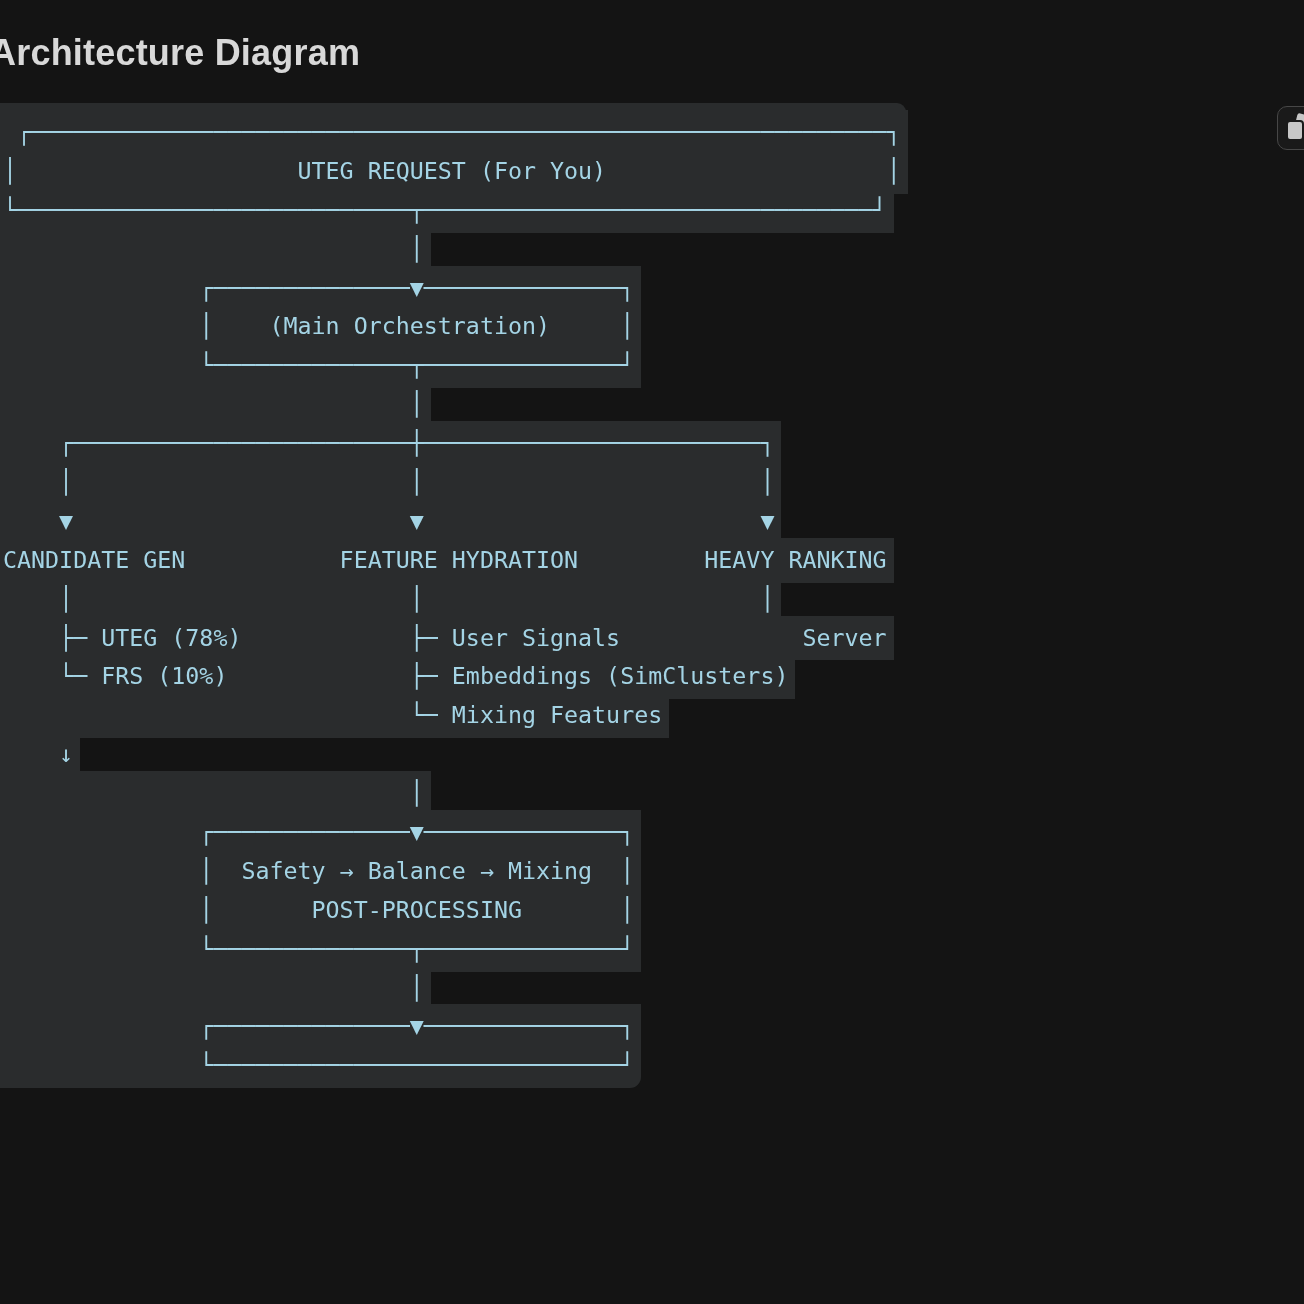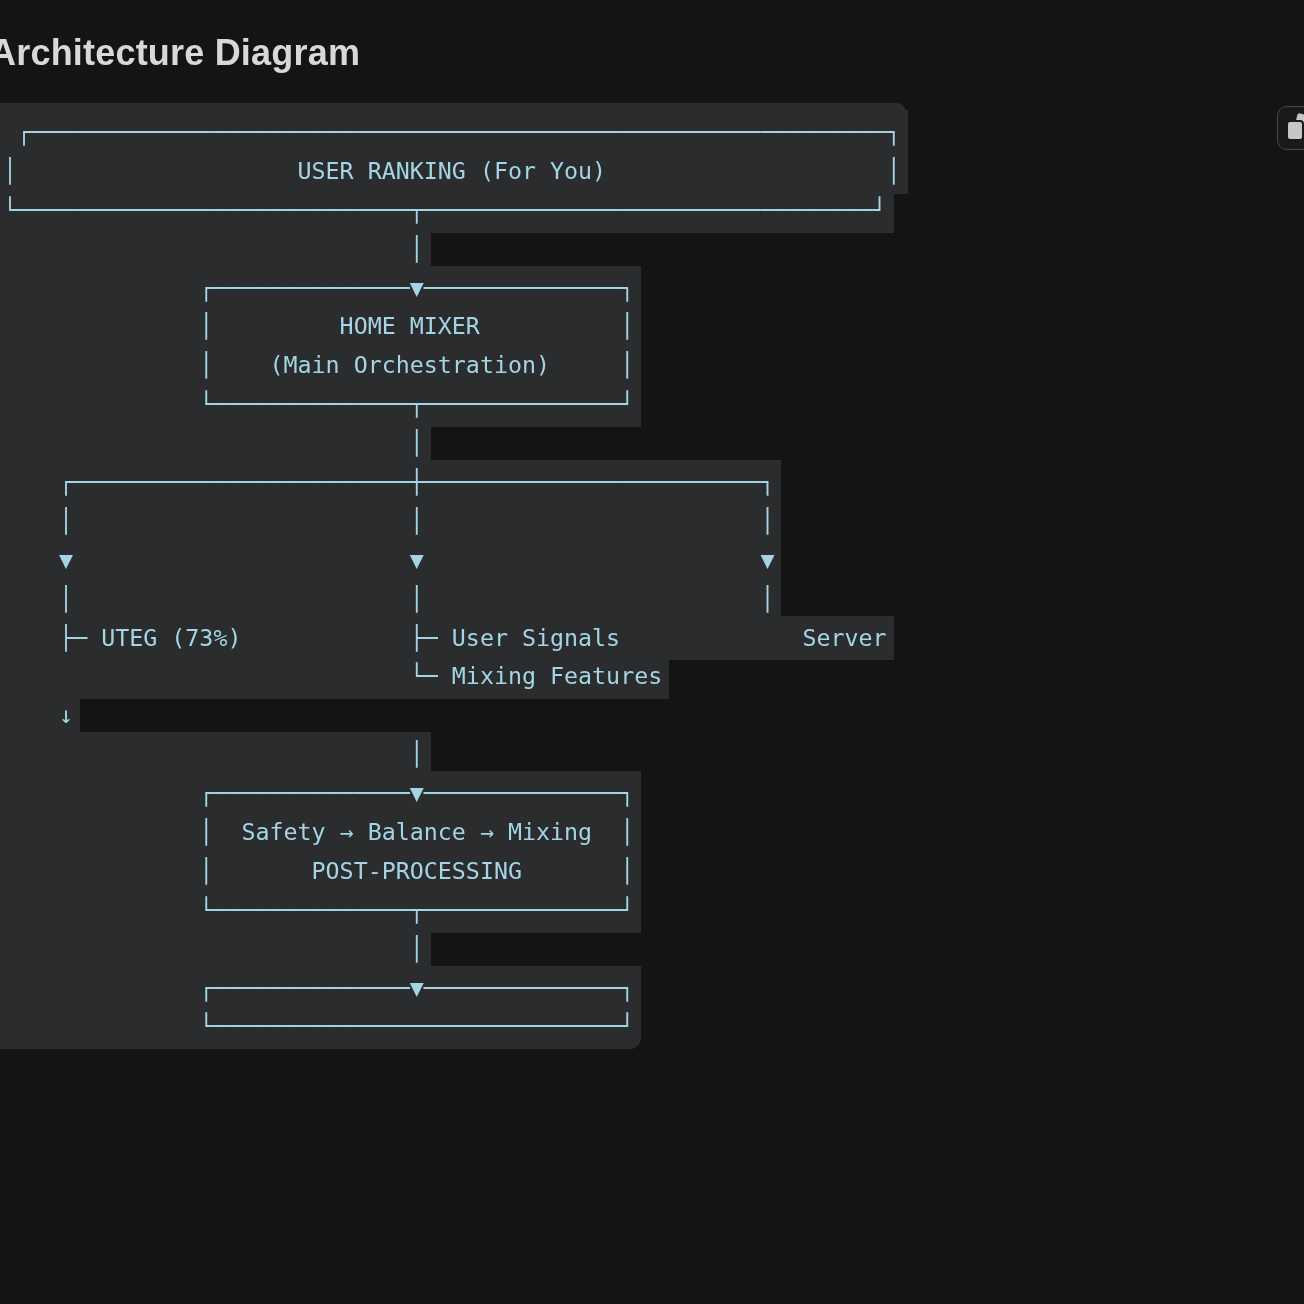--- a/index.html
+++ b/index.html
@@ -79,57 +79,60 @@
 
 <h1 class="page-title">Architecture Diagram</h1>
 
 <div class="code-block">
   <div class="code-pad"></div>
   <div id="code-lines">
       <div class="ln">
         <span class="s"> ┌─────────────────────────────────────────────────────────────┐</span>
       </div>
       <div class="ln">
-        <span class="s">│                    USER RANKING (For You)                    │</span>
+        <span class="s">│                    UTEG REQUEST (For You)                    │</span>
       </div>
       <div class="ln">
         <span class="s">└────────────────────────────┬────────────────────────────────┘</span>
       </div>
       <div class="ln">
         <span class="s">                             │</span>
       </div>
       <div class="ln">
         <span class="s">              ┌──────────────▼──────────────┐</span>
-      </div>
-      <div class="ln">
-        <span class="s">              │         HOME MIXER          │</span>
       </div>
       <div class="ln">
         <span class="s">              │    (Main Orchestration)     │</span>
       </div>
       <div class="ln">
         <span class="s">              └──────────────┬──────────────┘</span>
       </div>
       <div class="ln">
         <span class="s">                             │</span>
       </div>
       <div class="ln">
         <span class="s">    ┌────────────────────────┼────────────────────────┐</span>
       </div>
       <div class="ln">
         <span class="s">    │                        │                        │</span>
       </div>
       <div class="ln">
         <span class="s">    ▼                        ▼                        ▼</span>
       </div>
       <div class="ln">
+        <span class="s">CANDIDATE GEN           FEATURE HYDRATION         HEAVY RANKING</span>
+      </div>
+      <div class="ln">
         <span class="s">    │                        │                        │</span>
       </div>
       <div class="ln">
-        <span class="s">    ├─ UTEG (73%)            ├─ User Signals             Server</span>
+        <span class="s">    ├─ UTEG (78%)            ├─ User Signals             Server</span>
+      </div>
+      <div class="ln">
+        <span class="s">    └─ FRS (10%)             ├─ Embeddings (SimClusters)</span>
       </div>
       <div class="ln">
         <span class="s">                             └─ Mixing Features</span>
       </div>
       <div class="ln">
         <span class="s">    ↓</span>
       </div>
       <div class="ln">
         <span class="s">                             │</span>
       </div>

